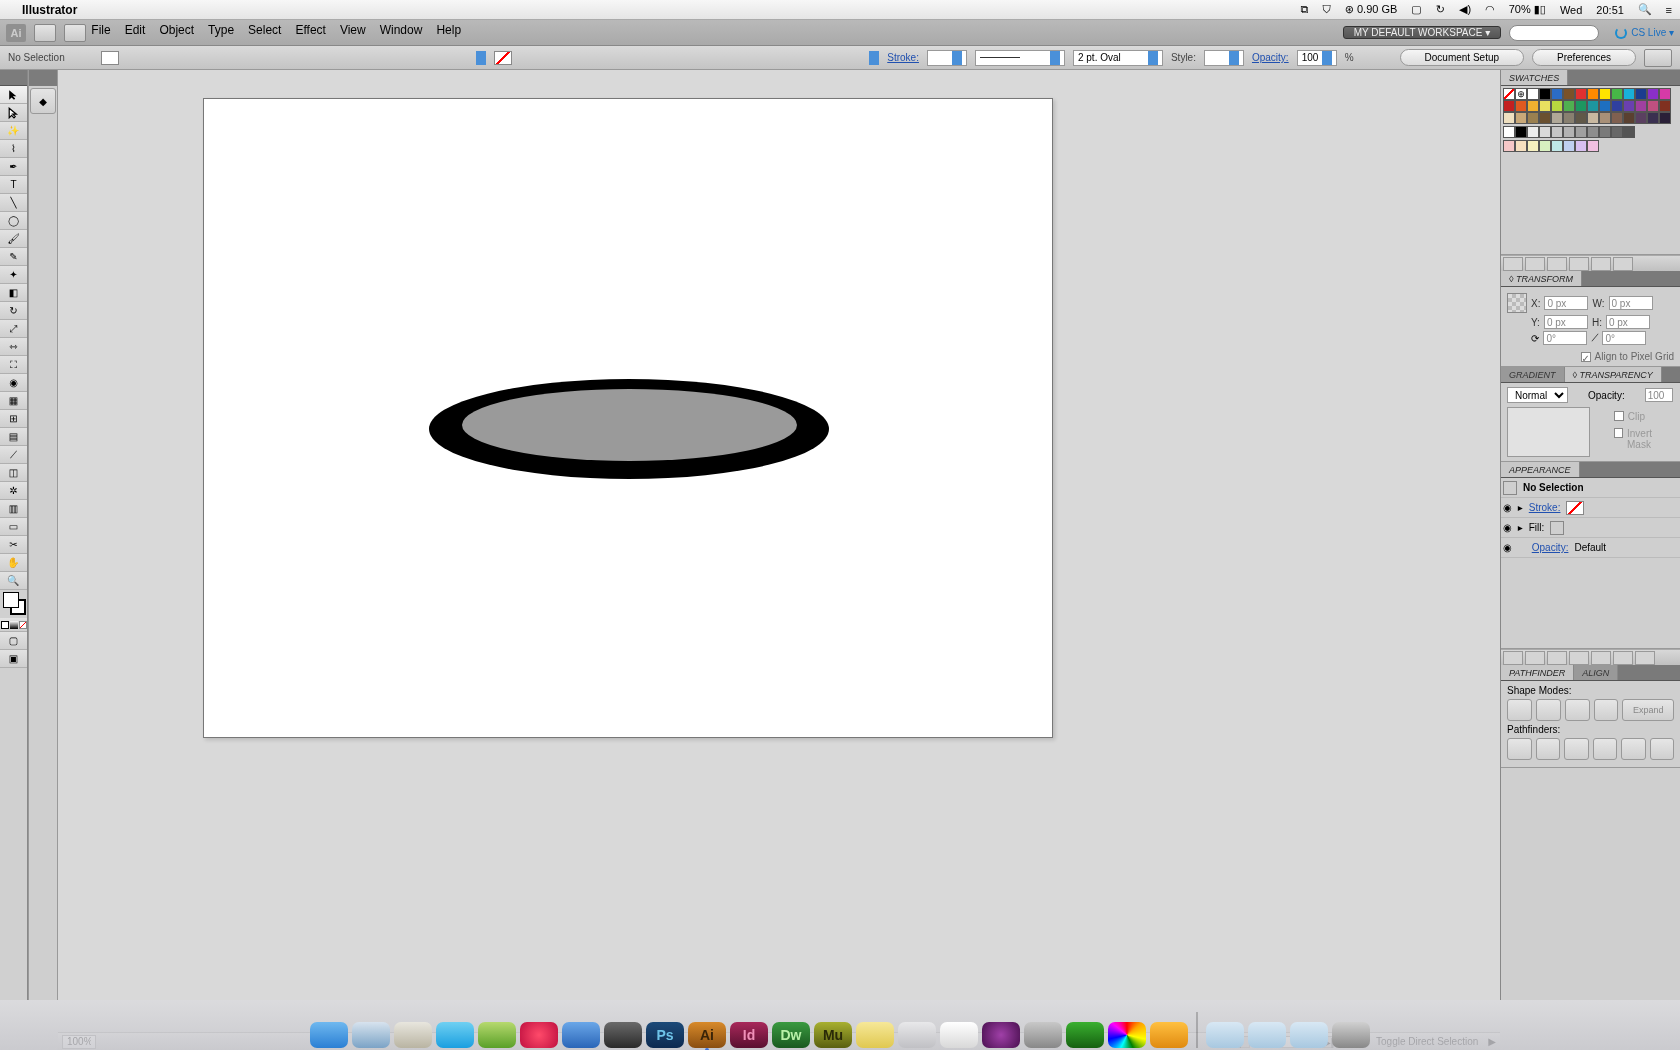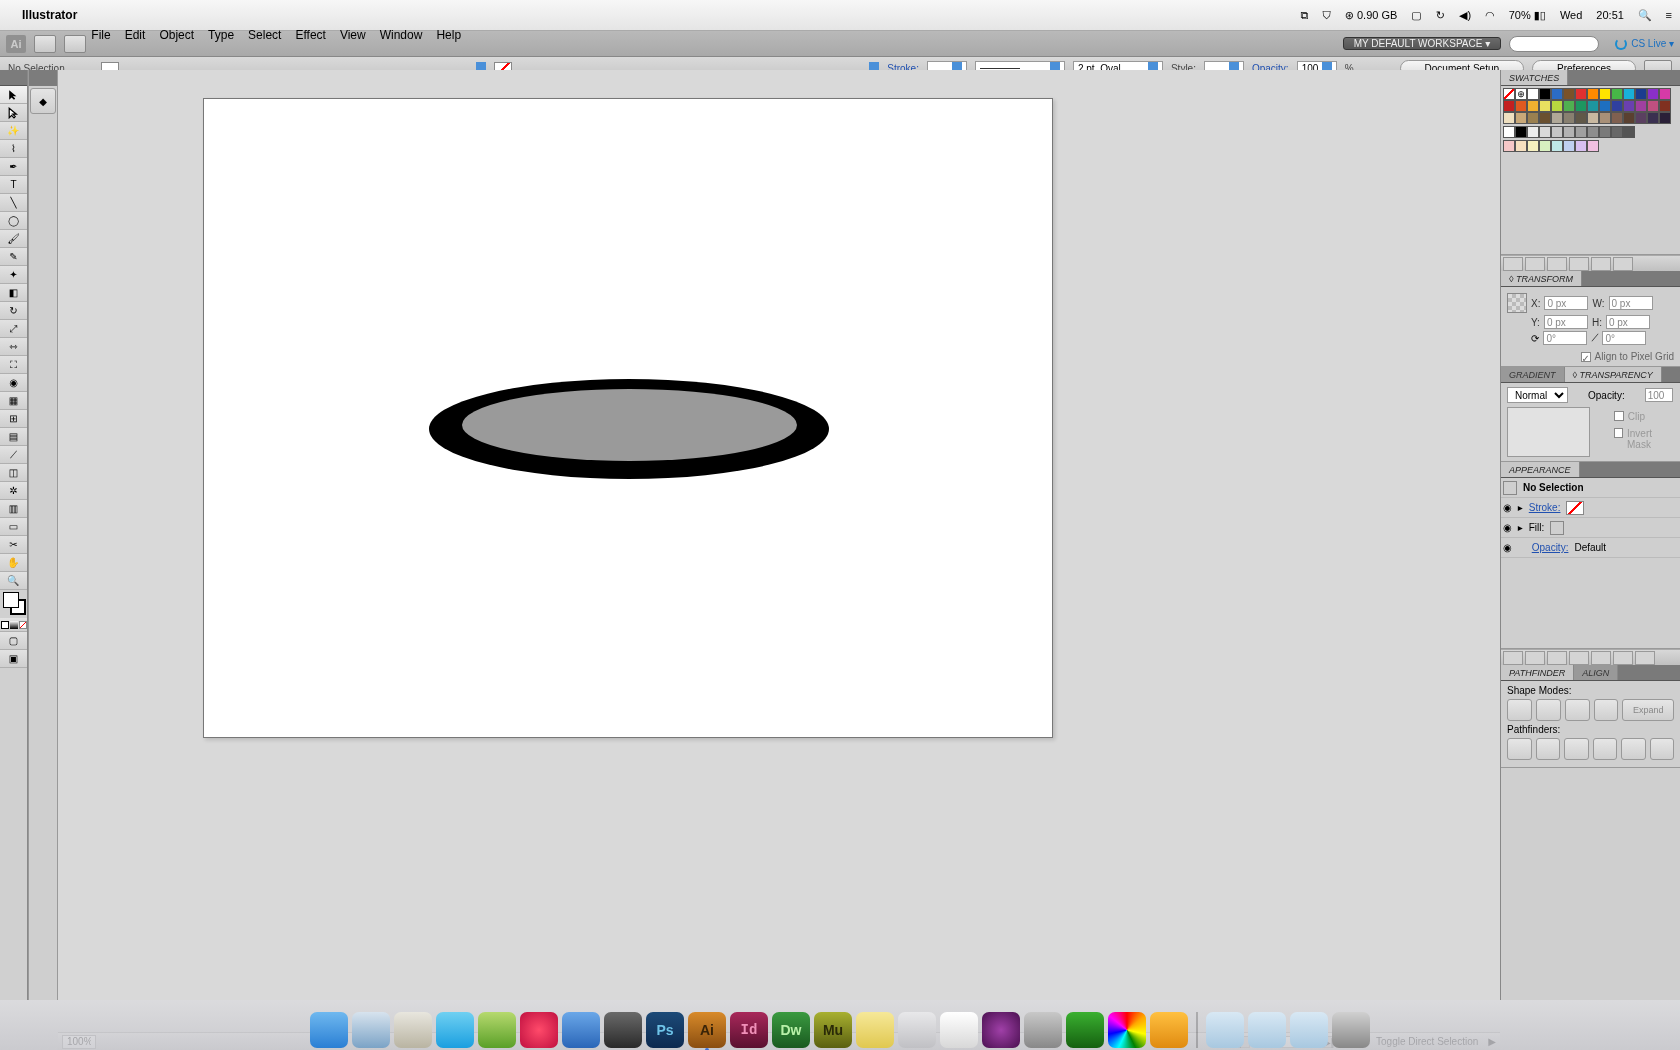--- a/index.html
+++ b/index.html
@@ -1,19 +1,19 @@
 <!DOCTYPE html>
 <html><head>
 <meta charset="utf-8">
 <style>
 * { margin: 0; padding: 0; box-sizing: border-box; font-family: "Lucida Grande", Arial, sans-serif; font-size: 10px; }
 body { width: 1680px; height: 1050px; overflow: hidden; background: #d9d9d9; position: relative; }
 
 
-.mac-menubar { height: 31px; background: linear-gradient(#f7f7f7,#e5e5e5); border-bottom:1px solid #aaa; display:flex; align-items:center; padding:0 8px; justify-content:space-between;}
+.mac-menubar { height: 20px; background: linear-gradient(#f7f7f7,#e5e5e5); border-bottom:1px solid #aaa; display:flex; align-items:center; padding:0 8px; justify-content:space-between;}
 .mac-menubar .left, .mac-menubar .right { display:flex; align-items:center; gap:14px; }
 .mac-menubar .app { font-weight:bold; font-size:12px; }
 .mac-menubar .menu-item { font-size:12px;margin-top:40px; }
 .mac-menubar .apple { font-size:14px; }
 .mac-menubar .right span { font-size:11px; }
 
 
 .app-row1 { height:26px; background: linear-gradient(#b9b9b9,#a9a9a9); border-bottom:1px solid #888; display:flex; align-items:center; justify-content:space-between; padding:0 6px;}
 .app-row1 .left { display:flex; gap:8px; align-items:center; }
 .ai-logo { width:20px; height:18px; background:#909090; color:#ccc; font-weight:bold; text-align:center; line-height:18px; border-radius:2px; font-size:11px;}
@@ -94,21 +94,21 @@
 .panel-footer{height:16px;background:linear-gradient(#d8d8d8,#c0c0c0);border-top:1px solid #aaa;display:flex;gap:2px;padding:1px 2px;}
 .pf-btn{width:20px;height:14px;background:#d4d4d4;border:1px solid #999;}
 
 
 .pf-row{display:flex;gap:4px;margin:3px 0;}
 .pf-shape-btn{width:26px;height:22px;background:linear-gradient(#e6e6e6,#cfcfcf);border:1px solid #999;border-radius:3px;}
 .expand-btn{width:54px;height:22px;background:linear-gradient(#e6e6e6,#cfcfcf);border:1px solid #999;border-radius:3px;color:#888;font-size:9px;}
 
 
 .dock{position:absolute;bottom:0;left:0;right:0;height:50px;display:flex;align-items:flex-end;justify-content:center;gap:4px;padding-bottom:2px;background:linear-gradient(rgba(220,220,224,0.6),rgba(200,200,205,0.85));}
-.dock-app{width:38px;height:36px;border-radius:7px;position:relative;}
+.dock-app{width:38px;height:26px;border-radius:7px;position:relative;}
 .dock-app .dot{position:absolute;bottom:-4px;left:50%;transform:translateX(-50%);width:4px;height:4px;background:#3a6fd9;border-radius:50%;}
 .dock-divider{width:2px;height:36px;background:rgba(0,0,0,0.2);margin:0 4px;}
 
 .sw-none{background:linear-gradient(135deg,#fff 42%,red 42%,red 58%,#fff 58%);}
 </style>
 </head>
 <body>
 
 <div class="mac-menubar">
   <div class="left">
@@ -478,21 +478,21 @@
       <div class="dock-app" style="background: linear-gradient(rgb(111, 184, 239), rgb(42, 127, 212));"></div>
       <div class="dock-app" style="background: linear-gradient(rgb(215, 227, 238), rgb(123, 163, 198));"></div>
       <div class="dock-app" style="background: linear-gradient(rgb(232, 230, 222), rgb(185, 180, 162));"></div>
       <div class="dock-app" style="background: linear-gradient(rgb(111, 208, 242), rgb(26, 159, 224));"></div>
       <div class="dock-app" style="background: linear-gradient(rgb(182, 217, 110), rgb(90, 160, 40));"></div>
       <div class="dock-app" style="background: radial-gradient(circle, rgb(255, 74, 106), rgb(192, 16, 64));"></div>
       <div class="dock-app" style="background: linear-gradient(rgb(106, 167, 232), rgb(42, 102, 184));"></div>
       <div class="dock-app" style="background: linear-gradient(rgb(106, 106, 106), rgb(42, 42, 42));"></div>
       <div class="dock-app" style="background: linear-gradient(rgb(28, 74, 120), rgb(13, 42, 80)); color: rgb(110, 195, 232); font-weight: bold; font-size: 14px; display: flex; align-items: center; justify-content: center;">Ps</div>
       <div class="dock-app" style="background: linear-gradient(rgb(216, 138, 42), rgb(138, 78, 16)); color: rgb(58, 36, 8); font-weight: bold; font-size: 14px; display: flex; align-items: center; justify-content: center;">Ai<div class="dot"></div></div>
-      <div class="dock-app" style="background: linear-gradient(rgb(168, 40, 90), rgb(90, 16, 48)); color: rgb(240, 144, 184); font-weight: bold; font-size: 14px; display: flex; align-items: center; justify-content: center; font-family: Liberation Mono, monospace;">Id</div>
+      <div class="dock-app" style="background: linear-gradient(rgb(168, 40, 90), rgb(90, 16, 48)); color: rgb(240, 144, 184); font-weight: bold; font-size: 14px; display: flex; align-items: center; justify-content: center;">Id</div>
       <div class="dock-app" style="background: linear-gradient(rgb(58, 154, 64), rgb(26, 90, 32)); color: rgb(184, 240, 168); font-weight: bold; font-size: 14px; display: flex; align-items: center; justify-content: center;">Dw</div>
       <div class="dock-app" style="background: linear-gradient(rgb(168, 176, 48), rgb(90, 96, 16)); color: rgb(42, 42, 8); font-weight: bold; font-size: 14px; display: flex; align-items: center; justify-content: center;">Mu</div>
       <div class="dock-app" style="background: linear-gradient(rgb(246, 232, 152), rgb(224, 200, 80));"></div>
       <div class="dock-app" style="background: linear-gradient(rgb(232, 232, 234), rgb(192, 192, 196));"></div>
       <div class="dock-app" style="background: linear-gradient(rgb(255, 255, 255), rgb(216, 216, 216));"></div>
       <div class="dock-app" style="background: radial-gradient(circle, rgb(160, 64, 168), rgb(74, 16, 80));"></div>
       <div class="dock-app" style="background: linear-gradient(rgb(200, 200, 200), rgb(136, 136, 136));"></div>
       <div class="dock-app" style="background: linear-gradient(rgb(58, 176, 48), rgb(21, 96, 16));"></div>
       <div class="dock-app" style="background: conic-gradient(red, orange, yellow, green, cyan, blue, magenta, red);"></div>
       <div class="dock-app" style="background: linear-gradient(rgb(255, 192, 64), rgb(224, 138, 16));"></div>

